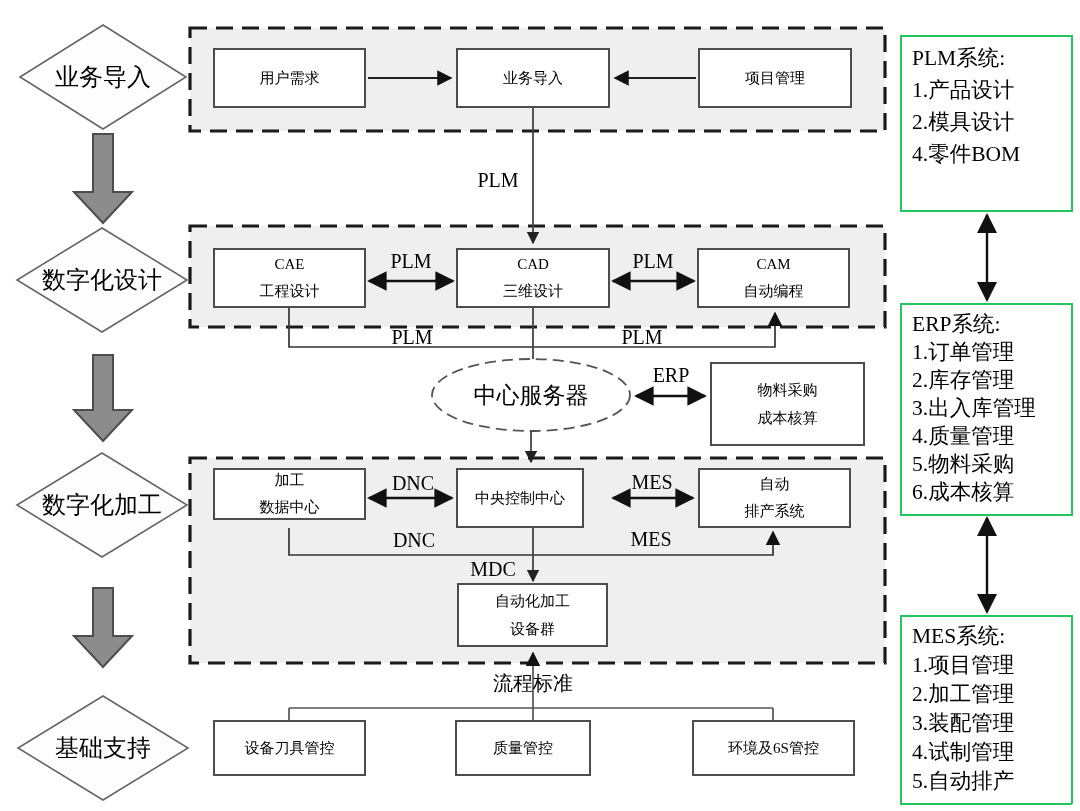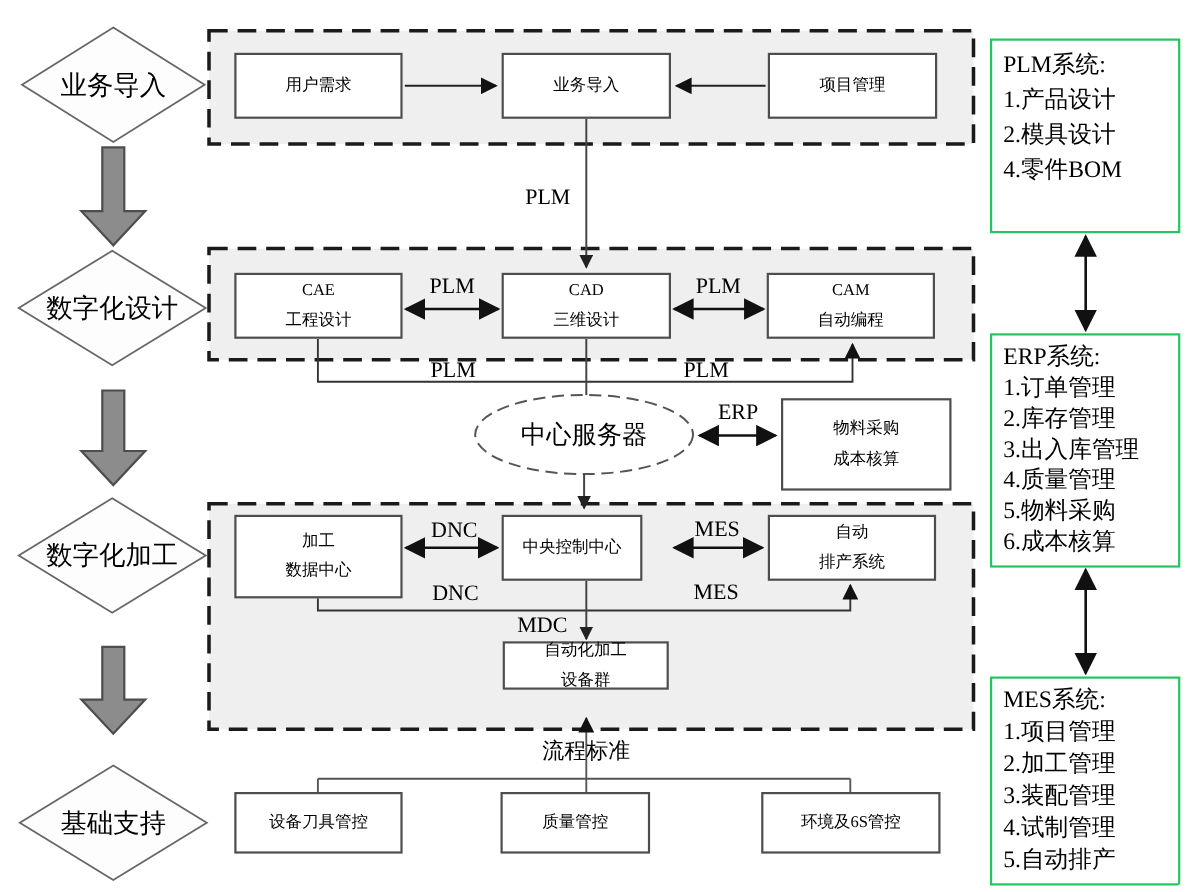--- a/index.html
+++ b/index.html
@@ -126,33 +126,33 @@
     <span>CAM</span>
     <span>自动编程</span>
   </div>
 
   <div class="ellipse-label" style="left:531px;top:395px">中心服务器</div>
   <div class="node" style="left:710px;top:362px;width:155px;height:84px;line-height:28px">
     <span>物料采购</span>
     <span>成本核算</span>
   </div>
 
-  <div class="node" style="left:213px;top:468px;width:153px;height:76px">
+  <div class="node" style="left:213px;top:468px;width:153px;height:52px">
     <span>加工</span>
     <span>数据中心</span>
   </div>
   <div class="node" style="left:456px;top:468px;width:128px;height:60px">
     <span>中央控制中心</span>
   </div>
   <div class="node" style="left:698px;top:468px;width:153px;height:60px">
     <span>自动</span>
     <span>排产系统</span>
   </div>
 
-  <div class="node" style="left:457px;top:583px;width:151px;height:44px;line-height:28px">
+  <div class="node" style="left:457px;top:583px;width:151px;height:64px;line-height:28px">
     <span>自动化加工</span>
     <span>设备群</span>
   </div>
 
   <div class="node" style="left:213px;top:720px;width:153px;height:56px">
     <span>设备刀具管控</span>
   </div>
   <div class="node" style="left:455px;top:720px;width:136px;height:56px">
     <span>质量管控</span>
   </div>

